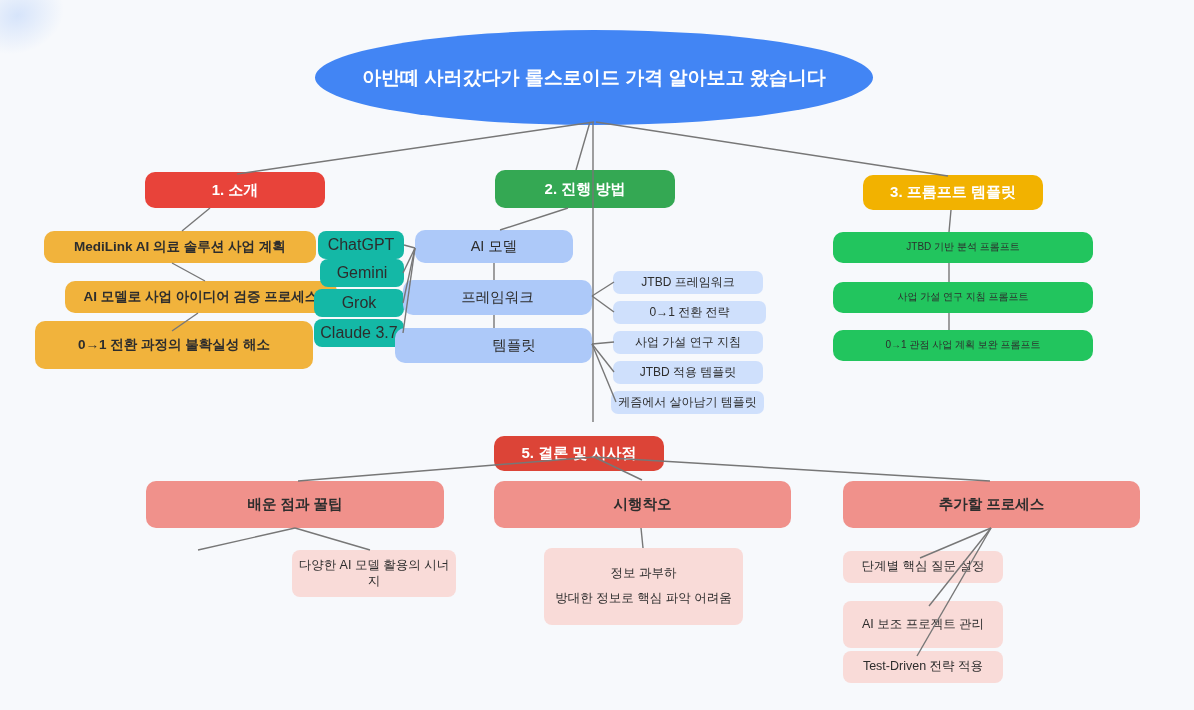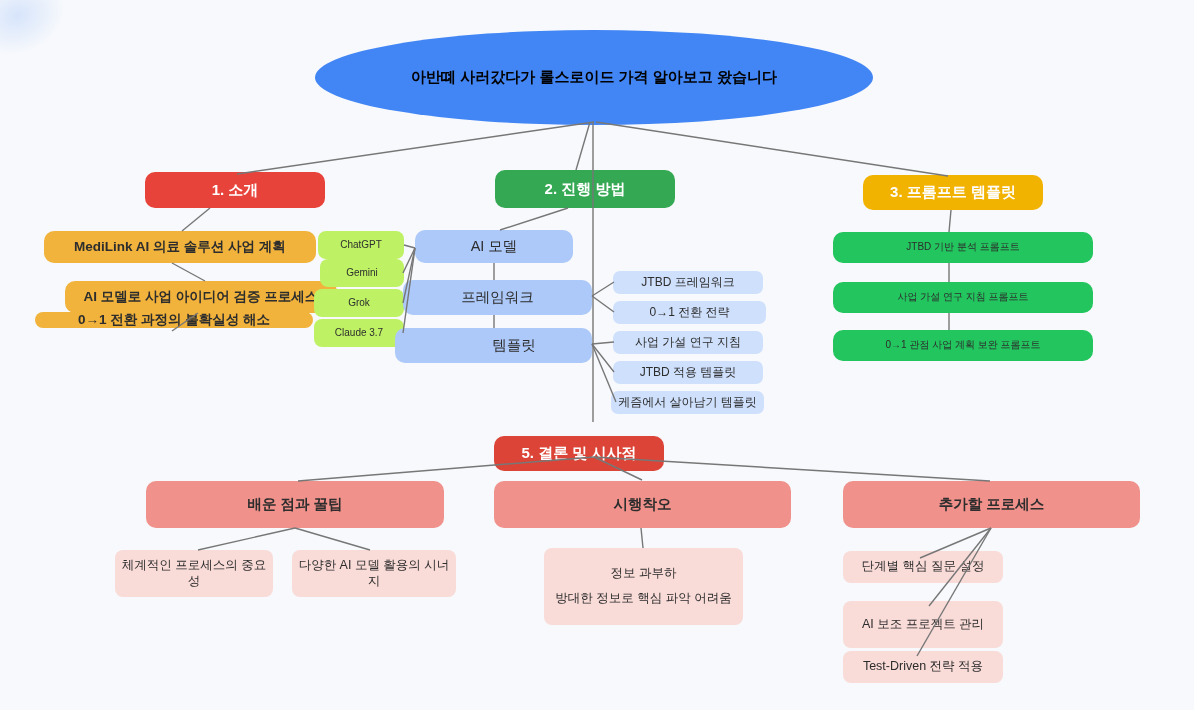--- a/index.html
+++ b/index.html
@@ -24,30 +24,30 @@
     box-sizing:border-box;text-align:center;
     border-radius:10px;
     color:#2D2D2D;
     line-height:1.25;
     z-index:1;
     cursor:default;
     padding:2px 6px;
   }
   .root{
     background:#4285F4;border-radius:50%;
-    color:#000000;font-weight:700;font-size:15px;
+    color:#ffffff;font-weight:700;font-size:19px;
   }
   .hdr{color:#FFFFFF;font-weight:700;font-size:15px;}
   .hdr-red{background:#E8433A;}
   .hdr-green{background:#34A853;}
   .hdr-amber{background:#F2B200;}
   .hdr-red2{background:#DC4437;}
   .n-orange{background:#F1B33C;font-weight:600;font-size:13.5px;}
   .n-blue{background:#ADC9F9;font-size:14.5px;}
-  .chip{background:#bef264;font-size:10px;border-radius:8px;}
+  .chip{background:#14b8a6;font-size:16px;border-radius:8px;}
   .b-leaf{background:#CFE0FC;font-size:12px;border-radius:7px;padding:2px 4px;}
   .y-leaf{background:#22c55e;font-size:10px;}
   .salmon{background:#F0918B;font-weight:700;font-size:14.5px;}
   .pink{background:#F9DBD8;font-size:12.5px;border-radius:8px;}
   .pink.two-line{flex-direction:column;gap:9px;}
   .edges{
     position:absolute;left:0;top:0;width:1194px;height:710px;
     z-index:2;pointer-events:none;
   }
   .edges line{stroke:#777777;stroke-width:1.4;}
@@ -95,21 +95,21 @@
 
   <div class="node root" style="left:315px;top:30px;width:558px;height:95px;">아반뗴 사러갔다가 롤스로이드 가격 알아보고 왔습니다</div>
 
   <div class="node hdr hdr-red" style="left:145px;top:172px;width:180px;height:36px;">1. 소개</div>
   <div class="node hdr hdr-green" style="left:495px;top:170px;width:180px;height:38px;">2. 진행 방법</div>
   <div class="node hdr hdr-amber" style="left:863px;top:175px;width:180px;height:35px;">3. 프롬프트 템플릿</div>
   <div class="node hdr hdr-red2" style="left:494px;top:436px;width:170px;height:35px;">5. 결론 및 시사점</div>
 
   <div class="node n-orange" style="left:44px;top:231px;width:272px;height:32px;">MediLink AI 의료 솔루션 사업 계획</div>
   <div class="node n-orange" style="left:65px;top:281px;width:272px;height:32px;">AI 모델로 사업 아이디어 검증 프로세스</div>
-  <div class="node n-orange" style="left:35px;top:312px;width:278px;height:16px;">0→1 전환 과정의 불확실성 해소</div>
+  <div class="node n-orange" style="left:35px;top:321px;width:278px;height:48px;">0→1 전환 과정의 불확실성 해소</div>
 
   <div class="node chip" style="left:318px;top:231px;width:86px;height:28px;">ChatGPT</div>
   <div class="node chip" style="left:320px;top:259px;width:84px;height:28px;">Gemini</div>
   <div class="node chip" style="left:314px;top:289px;width:90px;height:28px;">Grok</div>
   <div class="node chip" style="left:314px;top:319px;width:90px;height:28px;">Claude 3.7</div>
 
   <div class="node n-blue" style="left:403px;top:280px;width:189px;height:35px;">프레임워크</div>
   <div class="node n-blue" style="left:415px;top:230px;width:158px;height:33px;">AI 모델</div>
   <div class="node n-blue" style="left:395px;top:328px;width:197px;height:35px;padding-left:47px;">템플릿</div>
 
@@ -120,21 +120,20 @@
   <div class="node b-leaf" style="left:611px;top:391px;width:153px;height:23px;">케즘에서 살아남기 템플릿</div>
 
   <div class="node y-leaf" style="left:833px;top:232px;width:260px;height:31px;">JTBD 기반 분석 프롬프트</div>
   <div class="node y-leaf" style="left:833px;top:282px;width:260px;height:31px;">사업 가설 연구 지침 프롬프트</div>
   <div class="node y-leaf" style="left:833px;top:330px;width:260px;height:31px;">0→1 관점 사업 계획 보완 프롬프트</div>
 
   <div class="node salmon" style="left:146px;top:481px;width:298px;height:47px;">배운 점과 꿀팁</div>
   <div class="node salmon" style="left:494px;top:481px;width:297px;height:47px;">시행착오</div>
   <div class="node salmon" style="left:843px;top:481px;width:297px;height:47px;">추가할 프로세스</div>
 
-  <div class="node pink" style="left:115px;top:550px;width:158px;height:47px;">체계적인 프로세스의 중요성</div>
   <div class="node pink" style="left:292px;top:550px;width:164px;height:47px;">다양한 AI 모델 활용의 시너지</div>
 
   <div class="node pink two-line" style="left:544px;top:548px;width:199px;height:77px;">
     <span>정보 과부하</span>
     <span>방대한 정보로 핵심 파악 어려움</span>
   </div>
 
   <div class="node pink" style="left:843px;top:551px;width:160px;height:32px;">단계별 핵심 질문 설정</div>
   <div class="node pink" style="left:843px;top:601px;width:160px;height:47px;">AI 보조 프로젝트 관리</div>
   <div class="node pink" style="left:843px;top:651px;width:160px;height:32px;">Test-Driven 전략 적용</div>

